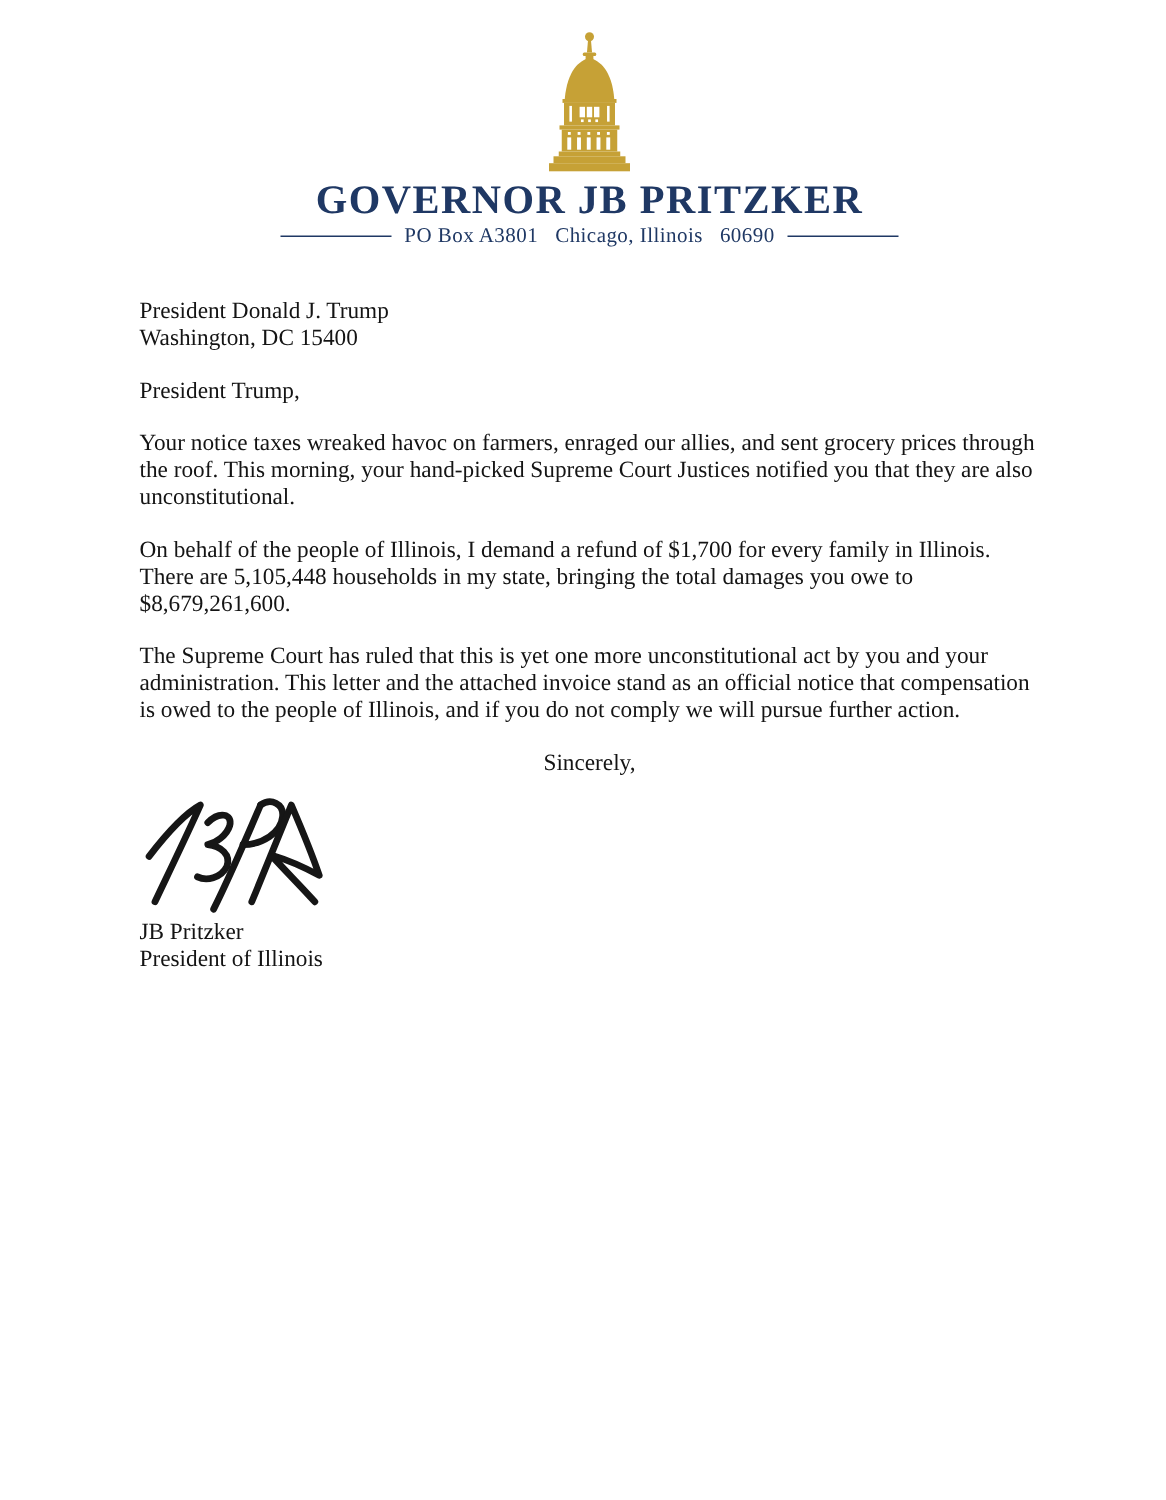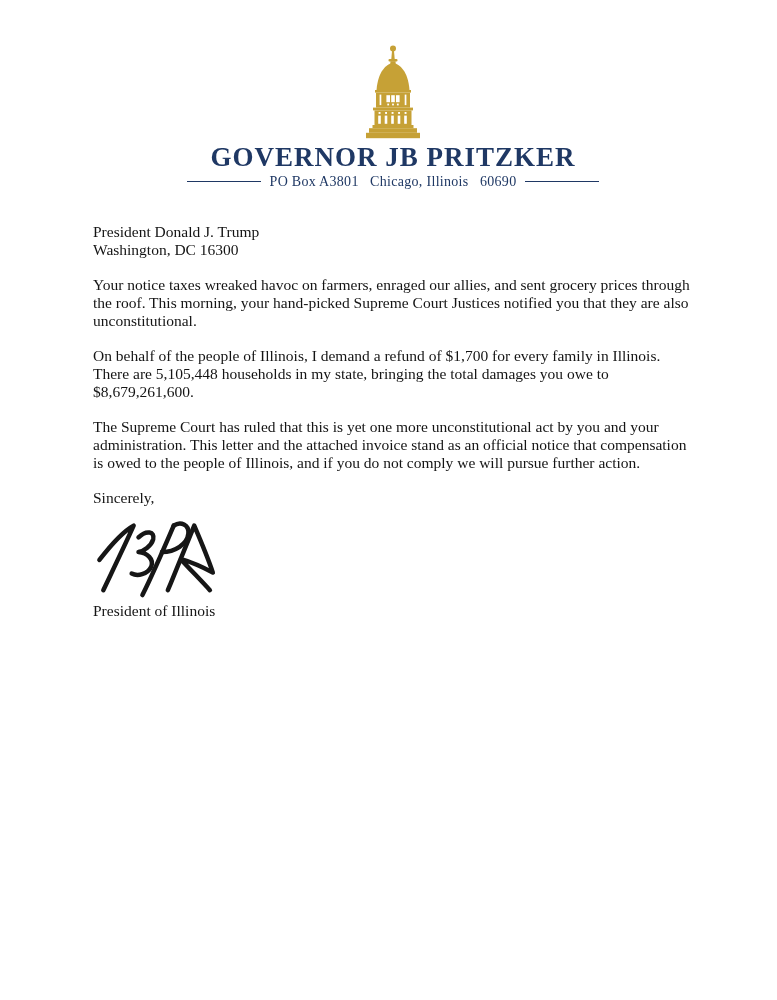--- a/index.html
+++ b/index.html
@@ -4,21 +4,21 @@
 <style>
   * { margin:0; padding:0; box-sizing:border-box; }
   html,body { background:#ffffff; }
   body {
     font-family:"Liberation Serif", serif;
     color:var(--ink, #141414);
     width:777px;
   }
   .page {
     width:777px; height:1000px; background:#ffffff;
-    padding:45px 84px 0 93px; overflow:hidden; position:relative;
+    padding:21px 84px 0 93px; overflow:hidden; position:relative;
   }
   
   .letterhead { text-align:center; margin-bottom:24px; }
   .dome-svg { display:block; margin:0 auto 3px auto; }
   .gold-fill { fill:var(--gold, #C6A136); }
   .cutout { fill:#ffffff; }
   .lh-title {
     font-family:"Liberation Serif", serif;
     font-size:27px; font-weight:700; letter-spacing:1px;
     color:var(--navy, #1F3864); line-height:30px;
@@ -27,21 +27,21 @@
     display:flex; align-items:center; justify-content:center;
     gap:9px; margin-top:3px; color:var(--navy, #1F3864);
     font-size:14px; line-height:13px;
   }
   .lh-rule { display:block; width:74px; height:1px; background:var(--navy, #1F3864); }
   .tagline-text { white-space:pre; letter-spacing:0.3px; }
   
   .letter-body { font-size:15.5px; line-height:18px;margin-top:35px; }
   .block { margin-bottom:17px; max-width:600px; }
   .letter-body p { margin-bottom:17px; max-width:600px; }
-  .valediction { margin-bottom:4px !important; }
+  .valediction { margin-bottom:4px !important;text-align:center; }
   .signature-svg { display:block; margin:2px 0 3px -3px; }
   .sig-stroke {
     fill:none; stroke:#161616; stroke-width:4.6;
     stroke-linecap:round; stroke-linejoin:round;
   }
   .signer-line { line-height:18px; }
 </style>
 </head>
 <body>
 
@@ -85,36 +85,38 @@
       <span class="lh-rule"></span>
       <span class="tagline-text">PO Box A3801   Chicago, Illinois   60690</span>
       <span class="lh-rule"></span>
     </div>
   </header>
 
   <main class="letter-body">
 
     <div class="block recipient">
       <div class="signer-line">President Donald J. Trump</div>
-      <div class="signer-line">Washington, DC 16300</div>
+      <div class="signer-line">Washington, DC 15400</div>
     </div>
 
+    <p class="salutation">President Trump,</p>
 
     <p>Your notice taxes wreaked havoc on farmers, enraged our allies, and sent grocery prices through the roof. This morning, your hand-picked Supreme Court Justices notified you that they are also unconstitutional.</p>
 
     <p>On behalf of the people of Illinois, I demand a refund of $1,700 for every family in Illinois. There are 5,105,448 households in my state, bringing the total damages you owe to $8,679,261,600.</p>
 
     <p>The Supreme Court has ruled that this is yet one more unconstitutional act by you and your administration. This letter and the attached invoice stand as an official notice that compensation is owed to the people of Illinois, and if you do not comply we will pursue further action.</p>
 
     <p class="valediction">Sincerely,</p>
 
     <svg class="signature-svg" width="142" height="88" viewBox="0 0 140 90" aria-hidden="true">
       <path class="sig-stroke" d="M7,50 C17,37 31,21 42,15 C34,33 20,62 11,81"></path>
       <path class="sig-stroke" d="M47,27 C55,19 64,21 62,29 C60,36 52,41 47,42 C56,43 63,49 60,57 C56,65 46,67 40,64"></path>
       <path class="sig-stroke" d="M83,15 C90,10 99,14 98,23 C97,34 84,42 71,42"></path>
       <path class="sig-stroke" d="M83,15 C74,36 62,64 51,86"></path>
       <path class="sig-stroke" d="M77,81 C87,57 97,32 104,15 C110,29 118,48 123,63 C112,57 100,52 90,49 C100,60 111,71 120,81"></path>
     </svg>
 
+    <div class="signer-line">JB Pritzker</div>
     <div class="signer-line">President of Illinois</div>
 
   </main>
 </div>
 
 </body></html>

